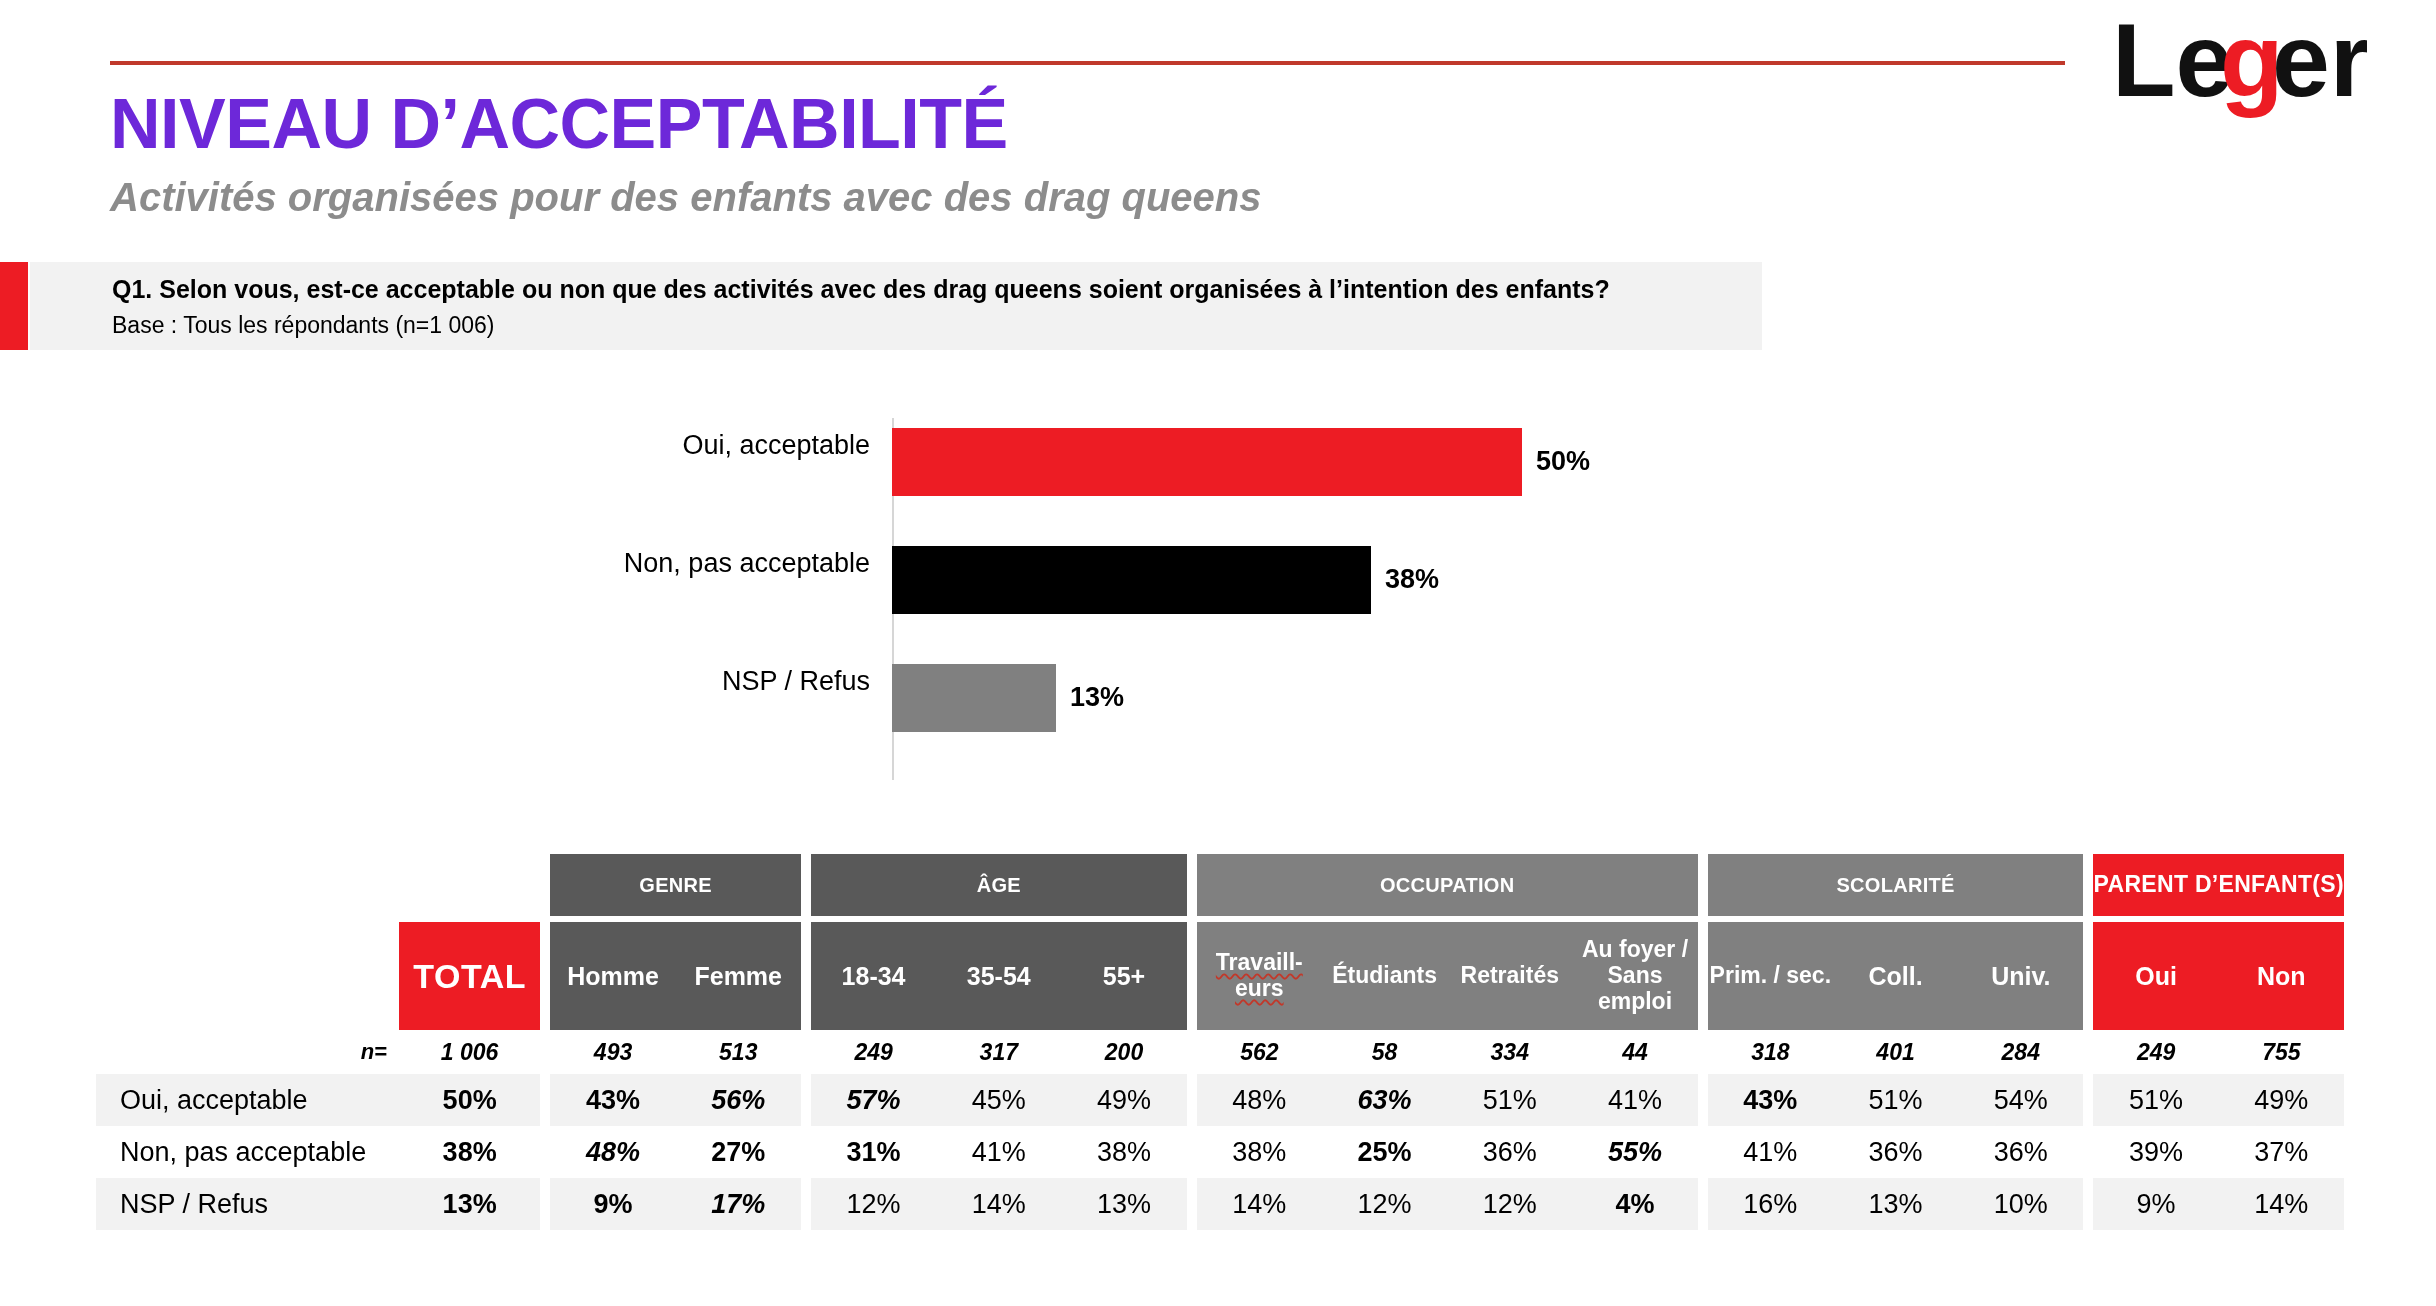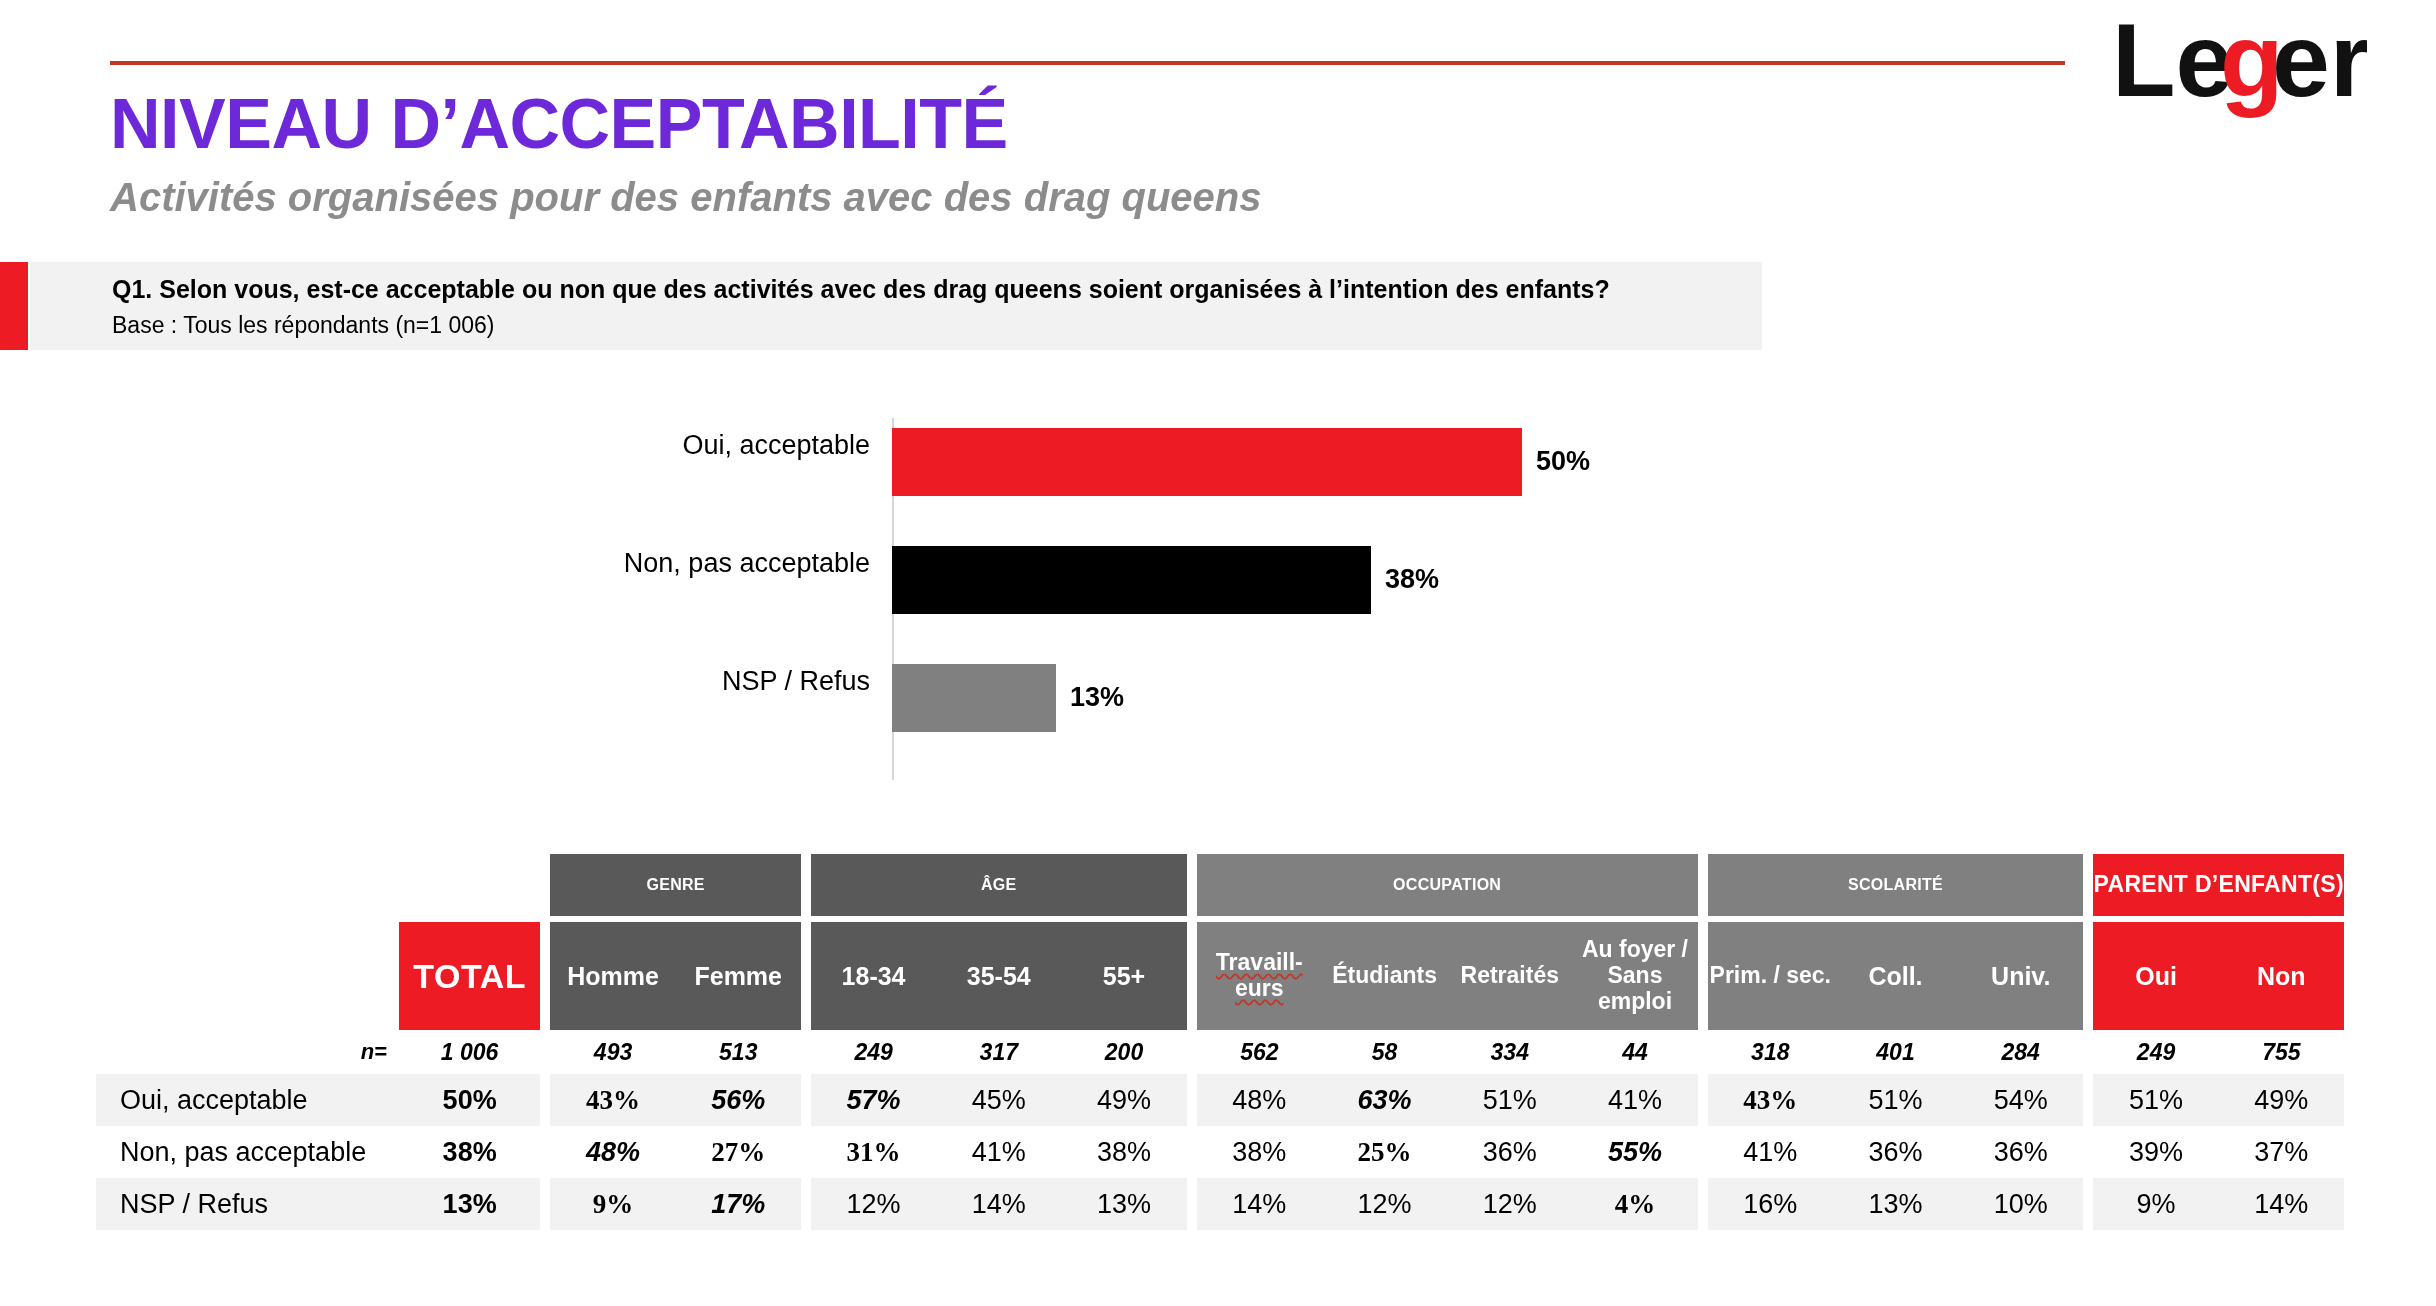--- a/index.html
+++ b/index.html
@@ -63,21 +63,21 @@
     position: absolute; font-size: 27px; font-weight: 700; color: #000; line-height: 1;
     white-space: nowrap;
   }
 
   
   .xtab { position: absolute; left: 96px; top: 854px; width: 2248px; }
   table.xt { border-collapse: separate; border-spacing: 0; width: 2248px; table-layout: fixed; }
   table.xt td, table.xt th { padding: 0; vertical-align: middle; }
 
   .grp {
-    color: #fff; font-size: 16px; font-weight: 700; text-align: center;
+    color: #fff; font-size: 20px; font-weight: 700; text-align: center;
     height: 62px; letter-spacing: 0.3px;
   }
   .grp.dark  { background: #595959; }
   .grp.light { background: #808080; }
   .grp.red   { background: #ED1C24; line-height: 1.12; font-size: 23px; }
   .grp.blank { background: transparent; }
 
   .gap-col { width: 10px; background: transparent; }
 
   .sub {
@@ -101,21 +101,21 @@
     height: 44px; text-align: center;
     font-size: 23px; font-weight: 700; font-style: italic; color: #000;
   }
   .nrow td.nlabel { text-align: right; padding-right: 12px; font-size: 22px; }
 
   .drow td { height: 52px; font-size: 27px; text-align: center; color: #000; }
   .drow td.rlabel { text-align: left; padding-left: 24px; font-size: 27px; font-weight: 400; }
   .drow.alt td { background: #F2F2F2; }
   .drow.alt td.gapc { background: transparent; }
   .drow td.bold { font-weight: 700; }
-  .v-red   { color: #ED1C24; font-weight: 700; font-family: Liberation Serif, serif; }
+  .v-red   { color: #ED1C24; font-weight: 700; }
   .v-green { color: #1E7B1E; font-weight: 700; font-style: italic; }
 </style>
 </head>
 <body>
 
 <div class="page">
 
   <div class="top-rule"></div>
 
   <div class="title">NIVEAU D’ACCEPTABILITÉ</div>

